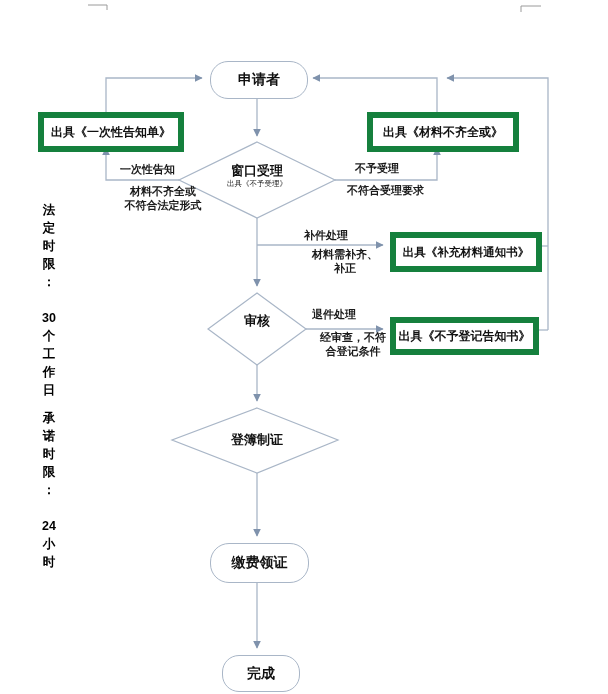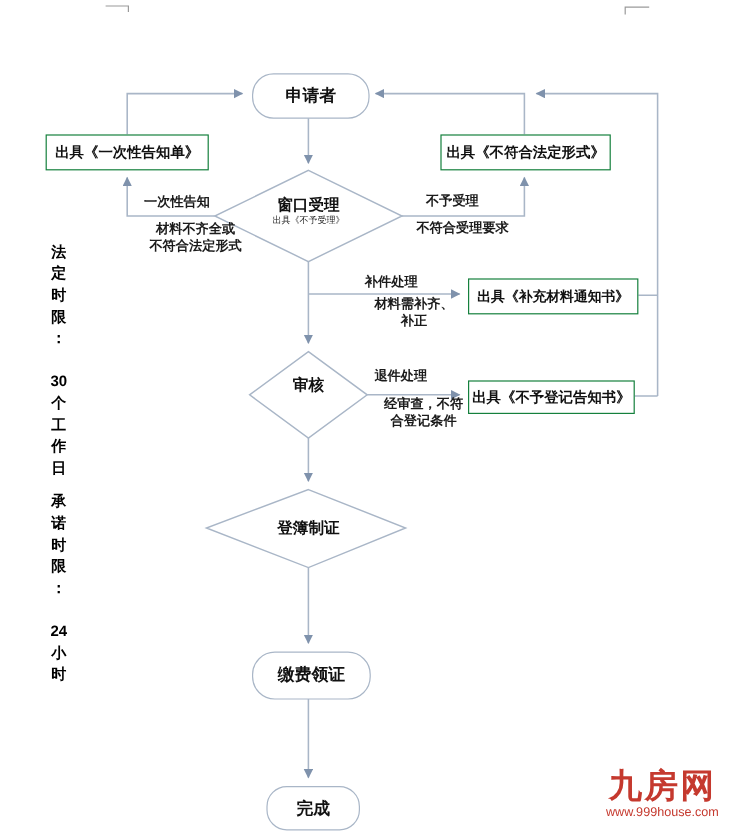--- a/index.html
+++ b/index.html
@@ -7,21 +7,21 @@
         font-family:"Liberation Sans","DejaVu Sans",sans-serif;color:#111;}
   #wires{position:absolute;left:0;top:0;width:608px;height:694px;}
 
   .title{position:absolute;left:0;top:7px;width:608px;text-align:center;
          font-family:"Liberation Serif","DejaVu Serif",serif;
          font-weight:bold;font-size:21px;letter-spacing:1px;color:#000;}
 
   .node-stadium{position:absolute;background:#fff;border:1px solid #a9b6c7;
         display:flex;align-items:center;justify-content:center;
         font-weight:bold;font-size:14px;color:#111;}
-  .node-box{position:absolute;background:#fff;border:1px solid #15803d;
+  .node-box{position:absolute;background:#fff;border:6px solid #15803d;
         display:flex;align-items:center;justify-content:center;
         font-weight:bold;font-size:12px;color:#111;white-space:nowrap;}
 
   .dtext{position:absolute;text-align:center;color:#111;}
   .dtext .main{font-weight:bold;font-size:13px;line-height:16px;}
   .dtext .sub{font-size:7.5px;line-height:10px;color:#222;}
 
   .elabel{position:absolute;font-weight:bold;font-size:11px;line-height:14px;
           color:#1b1b1b;white-space:pre-line;text-align:center;}
 
@@ -84,21 +84,21 @@
     <polygon points="257,142 335,180 257,218 179,180" fill="#fff" stroke="#a9b6c7" stroke-width="1.2"></polygon>
     <polygon points="257,293 306,329 257,365 208,329" fill="#fff" stroke="#a9b6c7" stroke-width="1.2"></polygon>
     <polygon points="257,408 338,440 257,473 172,440" fill="#fff" stroke="#a9b6c7" stroke-width="1.2"></polygon>
   </svg>
 
 
   <div class="node-stadium" style="left:210px;top:61px;width:96px;height:36px;border-radius:18px;">申请者</div>
 
   <div class="node-box" style="left:38px;top:112px;width:134px;height:28px;">出具《一次性告知单》</div>
 
-  <div class="node-box" style="left:367px;top:112px;width:140px;height:28px;">出具《不符合法定形式》</div>
+  <div class="node-box" style="left:367px;top:112px;width:140px;height:28px;">出具《材料不齐全或》</div>
 
   <div class="node-box" style="left:390px;top:317px;width:137px;height:26px;">出具《不予登记告知书》</div>
 
   <div class="node-box" style="left:390px;top:232px;width:140px;height:28px;font-size:11.5px;">出具《补充材料通知书》</div>
 
   <div class="dtext" style="left:187px;top:163px;width:140px;">
     <div class="main">窗口受理</div>
     <div class="sub">出具《不予受理》</div>
   </div>
 
@@ -145,18 +145,14 @@
     <span class="lab">承
 诺
 时
 限
 ：</span>
     <span class="val">24
 小
 时</span>
   </div>
 
-  <div class="logo">
-    <div class="mark">九房网</div>
-    <div class="url">www.999house.com</div>
-  </div>
 
 </div>
 
 </body></html>

